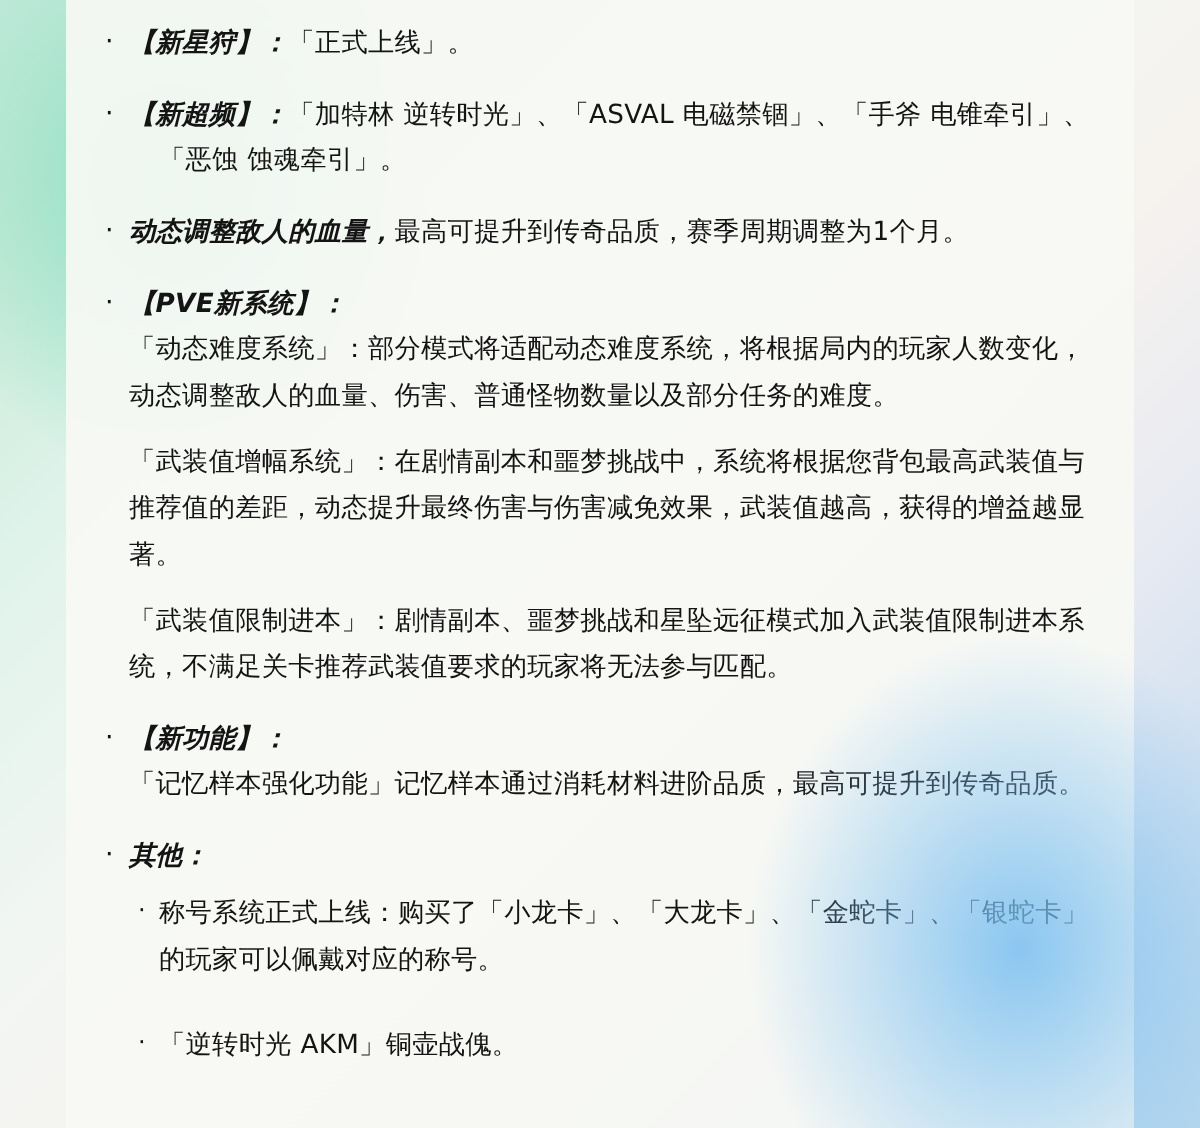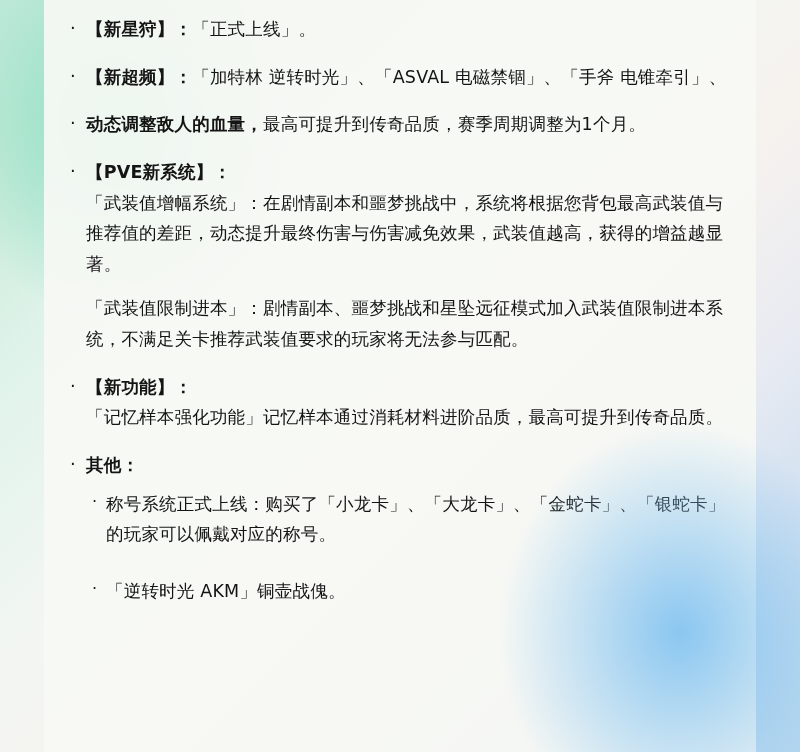--- a/index.html
+++ b/index.html
@@ -77,20 +77,21 @@
     width: 16px;
     font-size: 18px;
     line-height: 1.6;
     color: #141414;
   }
   .bullet-body {
     flex: 1 1 auto;
   }
   .strong {
     font-weight: bold;
+    font-style: italic;
   }
   .indent {
     padding-left: 16px;
   }
   .para {
     margin: 0;
     text-indent: 0;
   }
   .para + .para {
     margin-top: 14px;
@@ -125,39 +126,43 @@
         </div>
       </div>
 
       <div class="block">
         <div class="bullet-line">
           <span class="dot">·</span>
           <span class="bullet-body">
             <span class="strong">【新超频】</span><span class="strong">：</span><span>「加特林 逆转时光」、「ASVAL 电磁禁锢」、「手斧 电锥牵引」、</span>
           </span>
         </div>
+        <div class="center-ish">
+          <span>「恶蚀 蚀魂牵引」。</span>
+        </div>
       </div>
 
       <div class="block">
         <div class="bullet-line">
           <span class="dot">·</span>
           <span class="bullet-body">
             <span class="strong">动态调整敌人的血量</span><span class="strong">，</span><span>最高可提升到传奇品质，赛季周期调整为1个月。</span>
           </span>
         </div>
       </div>
 
       <div class="block">
         <div class="bullet-line">
           <span class="dot">·</span>
           <span class="bullet-body">
             <span class="strong">【PVE新系统】</span><span class="strong">：</span>
           </span>
         </div>
         <div class="indent">
+          <p class="para">「动态难度系统」：部分模式将适配动态难度系统，将根据局内的玩家人数变化，动态调整敌人的血量、伤害、普通怪物数量以及部分任务的难度。</p>
           <p class="para">「武装值增幅系统」：在剧情副本和噩梦挑战中，系统将根据您背包最高武装值与推荐值的差距，动态提升最终伤害与伤害减免效果，武装值越高，获得的增益越显著。</p>
           <p class="para">「武装值限制进本」：剧情副本、噩梦挑战和星坠远征模式加入武装值限制进本系统，不满足关卡推荐武装值要求的玩家将无法参与匹配。</p>
         </div>
       </div>
 
       <div class="block">
         <div class="bullet-line">
           <span class="dot">·</span>
           <span class="bullet-body">
             <span class="strong">【新功能】</span><span class="strong">：</span>

